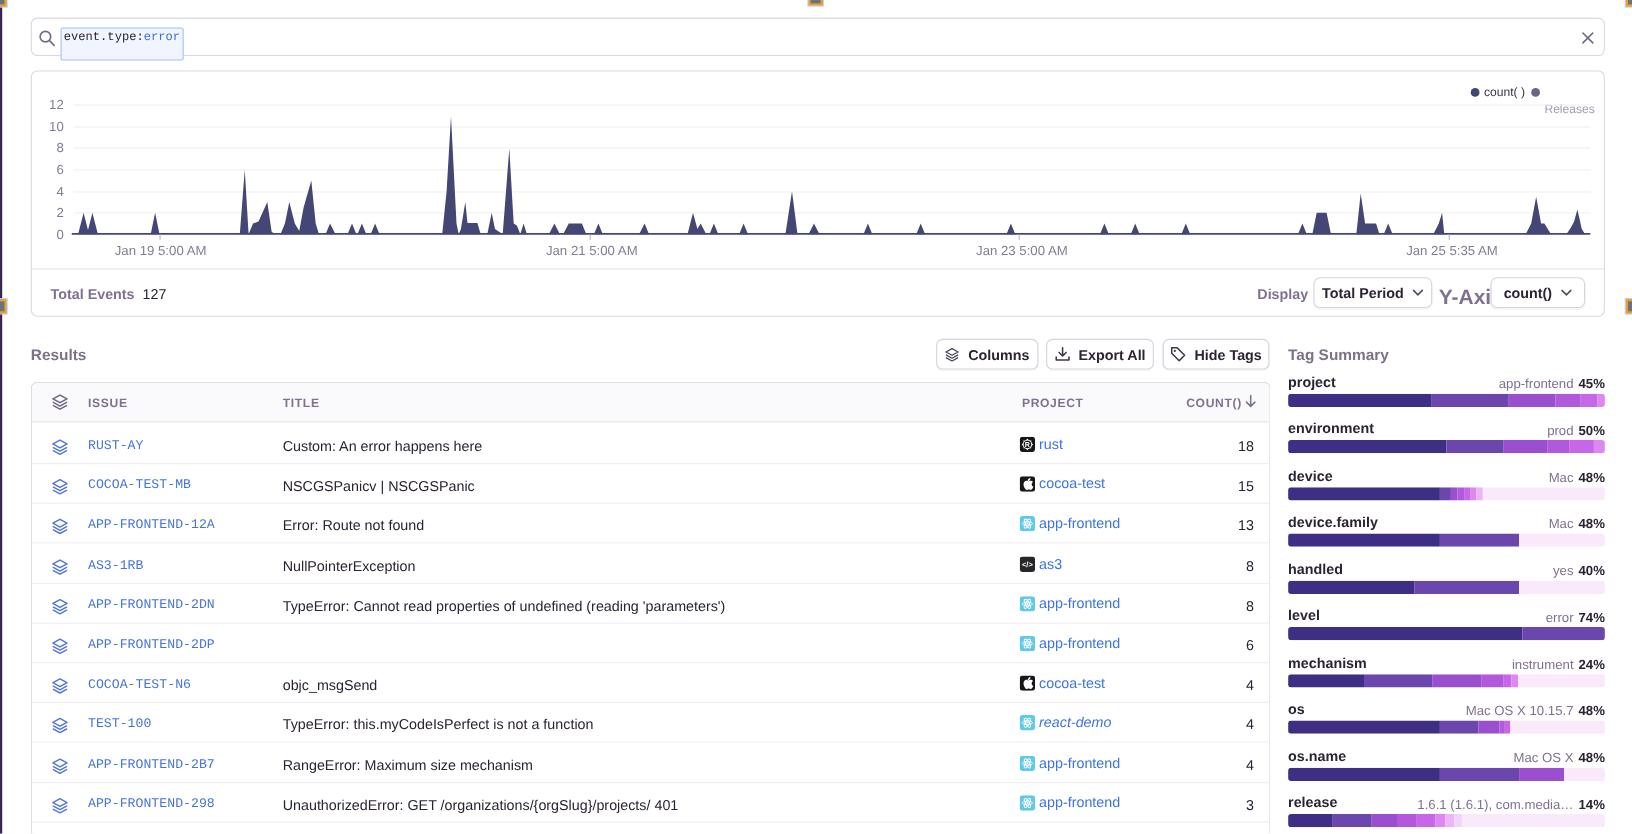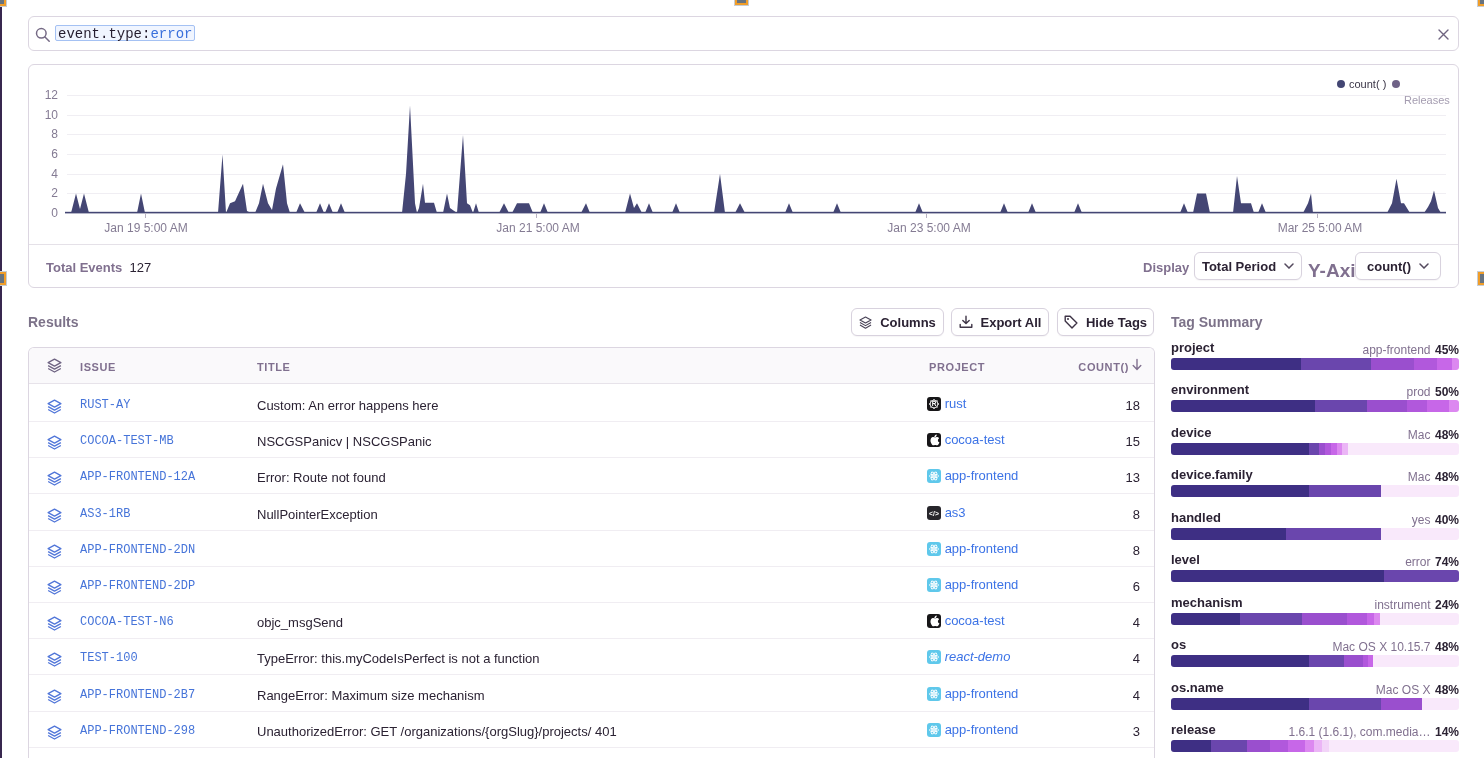--- a/index.html
+++ b/index.html
@@ -24,21 +24,21 @@
 </head>
 <body>
 
 <div class="abs" style="left:0;top:0;width:2px;height:758px;background:#38274f;"></div>
 
 <div class="abs panel" style="left:28px;top:16px;width:1431px;height:35px;">
   <svg class="abs" style="left:6px;top:10px" width="16" height="16" viewBox="0 0 16 16">
       <circle cx="6.3" cy="6.3" r="4.8" fill="none" stroke="#756a85" stroke-width="1.5"></circle>
       <line x1="10" y1="10" x2="14.2" y2="14.2" stroke="#756a85" stroke-width="1.5" stroke-linecap="round"></line>
     </svg>
-  <div class="abs mono" style="left:26px;top:8px;height:16px;line-height:16px;padding:0 2px;background:#f0f5ff;border:1px solid #a4c1f3;border-radius:2px;font-size:14px;"><span style="color:#241c2e;">event.type:</span><span style="color:#3a70dc;">error</span></div>
+  <div class="abs mono" style="left:26px;top:8px;height:30px;line-height:16px;padding:0 2px;background:#f0f5ff;border:1px solid #a4c1f3;border-radius:2px;font-size:11px;"><span style="color:#241c2e;">event.type:</span><span style="color:#3a70dc;">error</span></div>
   <svg class="abs" style="left:1408px;top:11px" width="13" height="13" viewBox="0 0 13 13">
       <path d="M2 2 L11 11 M11 2 L2 11" stroke="#6f6480" stroke-width="1.4" stroke-linecap="round"></path>
     </svg>
 </div>
 
 <div class="abs panel" style="left:28px;top:64px;width:1431px;height:224px;">
   
 
 </div>
 
@@ -66,21 +66,21 @@
 <rect x="0" y="115.8" width="1381" height="1.6" fill="#444674"></rect>
 </svg>
 
 <div class="abs" style="left:145px;top:213px;width:1px;height:5px;background:#b9b3c2;"></div>
 <div class="abs" style="left:536px;top:213px;width:1px;height:5px;background:#b9b3c2;"></div>
 <div class="abs" style="left:926px;top:213px;width:1px;height:5px;background:#b9b3c2;"></div>
 <div class="abs" style="left:1317px;top:213px;width:1px;height:5px;background:#b9b3c2;"></div>
 <div class="xlab" style="left:86px;top:221px;">Jan 19 5:00 AM</div>
 <div class="xlab" style="left:478px;top:221px;">Jan 21 5:00 AM</div>
 <div class="xlab" style="left:869px;top:221px;">Jan 23 5:00 AM</div>
-<div class="xlab" style="left:1260px;top:221px;">Mar 25 5:00 AM</div>
+<div class="xlab" style="left:1260px;top:221px;">Jan 25 5:35 AM</div>
 
 <div class="abs" style="left:29px;top:244px;width:1429px;height:1px;background:#e5e1e8;"></div>
 <div class="abs" style="left:46px;top:260px;font-size:13px;"><span style="font-weight:bold;color:#80708f;">Total Events</span>&nbsp;&nbsp;<span style="color:#2b2233;">127</span></div>
 <div class="abs" style="left:1143px;top:260px;font-size:13px;font-weight:bold;color:#80708f;">Display</div>
 <div class="abs btn" style="left:1194px;top:252px;width:108px;height:28px;">Total Period <svg width="10" height="6" viewBox="0 0 10 6">
       <path d="M1 1 L5 5 L9 1" fill="none" stroke="#544a5e" stroke-width="1.5" stroke-linecap="round"></path>
     </svg></div>
 <div class="abs" style="left:1308px;top:260px;font-size:19px;font-weight:bold;color:#80708f;">Y-Axis</div>
 <div class="abs btn" style="left:1355px;top:252px;width:86px;height:28px;">count() <svg width="10" height="6" viewBox="0 0 10 6">
       <path d="M1 1 L5 5 L9 1" fill="none" stroke="#544a5e" stroke-width="1.5" stroke-linecap="round"></path>
@@ -190,20 +190,21 @@
         </svg> <span style="color:#3c73e6;">as3</span></span>
 <span class="abs dark" style="left:1011px;top:13px;font-size:13px;width:100px;text-align:right;">8</span>
 </div>
 <div class="row" style="top:182px;">
 <span class="abs" style="left:18px;top:14px;"><svg width="15" height="15" viewBox="0 0 15 15">
           <path d="M7.5 1.1 L13.9 4.6 L7.5 8.1 L1.1 4.6 Z" fill="none" stroke="#5176d9" stroke-width="1.3" stroke-linejoin="round"></path>
           <path d="M1.1 7.6 L7.5 11.1 L13.9 7.6" fill="none" stroke="#5176d9" stroke-width="1.3" stroke-linejoin="round"></path>
           <path d="M1.1 10.5 L7.5 14 L13.9 10.5" fill="none" stroke="#5176d9" stroke-width="1.3" stroke-linejoin="round"></path>
         </svg></span>
 <span class="abs mono link" style="left:51px;top:13px;font-size:12px;">APP-FRONTEND-2DN</span>
+<span class="abs dark" style="left:228px;top:13px;font-size:13px;">TypeError: Cannot read properties of undefined (reading 'parameters')</span>
 <span class="abs" style="left:898px;top:11px;font-size:13px;"><svg width="14" height="14" viewBox="0 0 14 14" style="vertical-align:-3px;">
           <rect width="14" height="14" rx="3" fill="#5fc8eb"></rect>
           <g transform="translate(7,7)" stroke="#fff" stroke-width="0.85" fill="none">
             <ellipse rx="4.6" ry="1.8"></ellipse>
             <ellipse rx="4.6" ry="1.8" transform="rotate(60)"></ellipse>
             <ellipse rx="4.6" ry="1.8" transform="rotate(120)"></ellipse>
           </g>
           <circle cx="7" cy="7" r="1" fill="#fff"></circle>
         </svg> <span style="color:#3c73e6;">app-frontend</span></span>
 <span class="abs dark" style="left:1011px;top:13px;font-size:13px;width:100px;text-align:right;">8</span>

